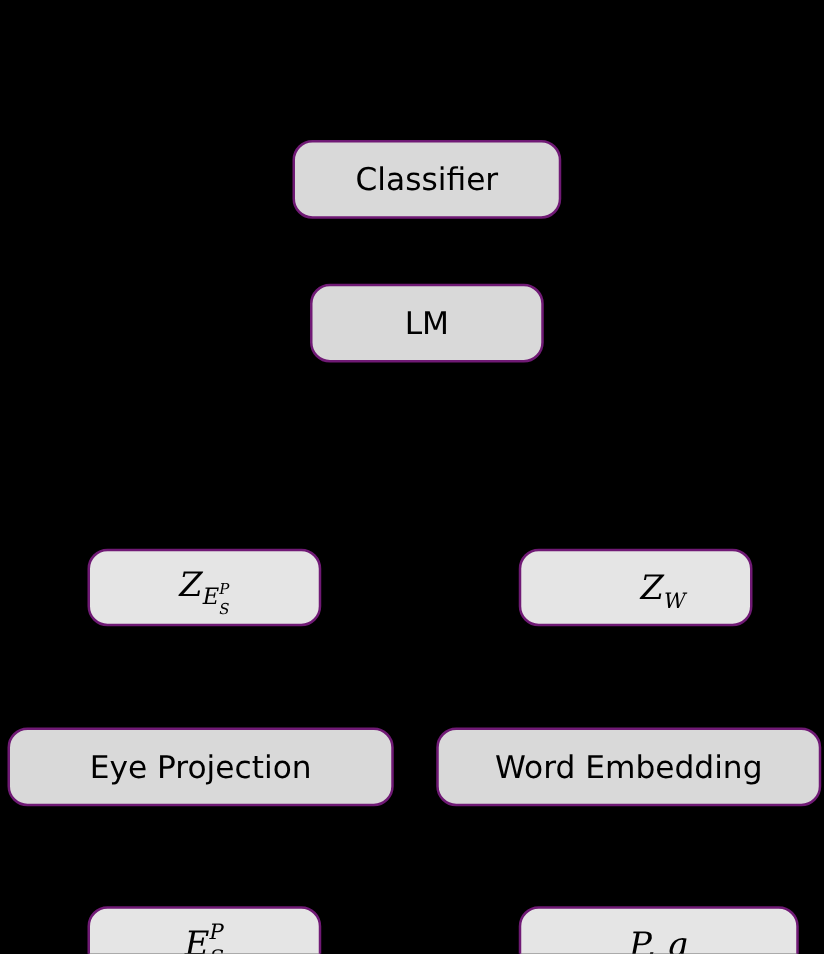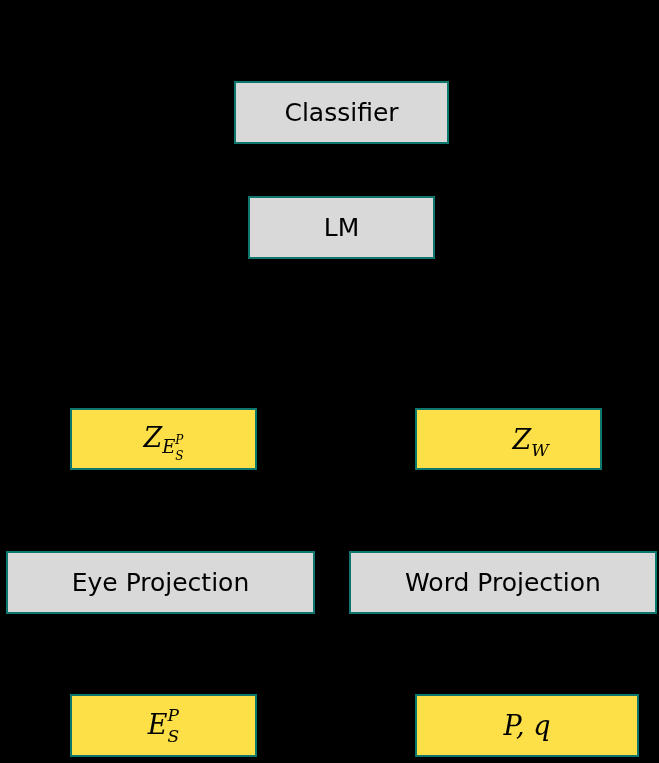--- a/index.html
+++ b/index.html
@@ -17,34 +17,35 @@
   #diagram {
     position: absolute;
     left: 0;
     top: 0;
     width: 659px;
     height: 763px;
   }
   .node {
     position: absolute;
     box-sizing: border-box;
-    border: 2px solid #0f766e;
-    border-radius: 0;
+    border: 2px solid #701a75;
+    border-radius: 16px;
     display: flex;
     align-items: center;
     justify-content: center;
     text-align: center;
     color: #000000;
     line-height: 1;
+    margin-top: 31px;
   }
   .node.filled {
     background: #d9d9d9;
   }
   .node.plain {
-    background: #fde047;
+    background: #e5e5e5;
   }
   .label-text {
     font-size: 25px;
     font-family: "DejaVu Sans", sans-serif;
     white-space: nowrap;
   }
   .math {
     font-family: "DejaVu Serif", serif;
     font-style: italic;
     font-size: 27px;
@@ -112,21 +113,21 @@
     <span class="math">
       <span>Z</span><span class="sub">W</span>
     </span>
   </div>
 
   <div class="node filled" style="left:6px; top:551px; width:309px; height:63px;">
     <span class="label-text">Eye Projection</span>
   </div>
 
   <div class="node filled" style="left:349px; top:551px; width:308px; height:63px;">
-    <span class="label-text">Word Projection</span>
+    <span class="label-text">Word Embedding</span>
   </div>
 
   <div class="node plain" style="left:70px; top:694px; width:187px; height:63px;">
     <span class="math">
       <span>E</span><span class="subsup"><span class="top">P</span><span class="bot">S</span></span>
     </span>
   </div>
 
   <div class="node plain" style="left:415px; top:694px; width:224px; height:63px;">
     <span class="math">

